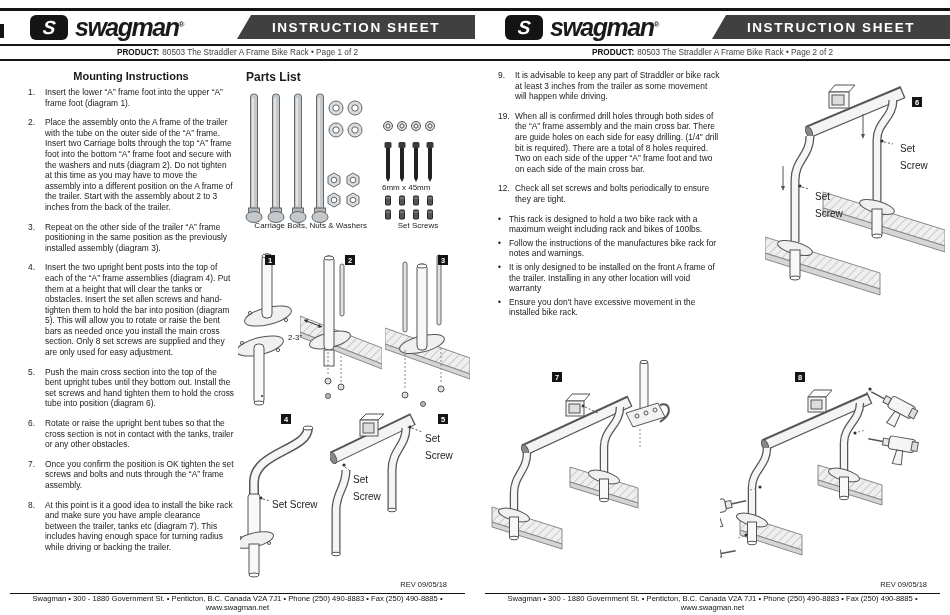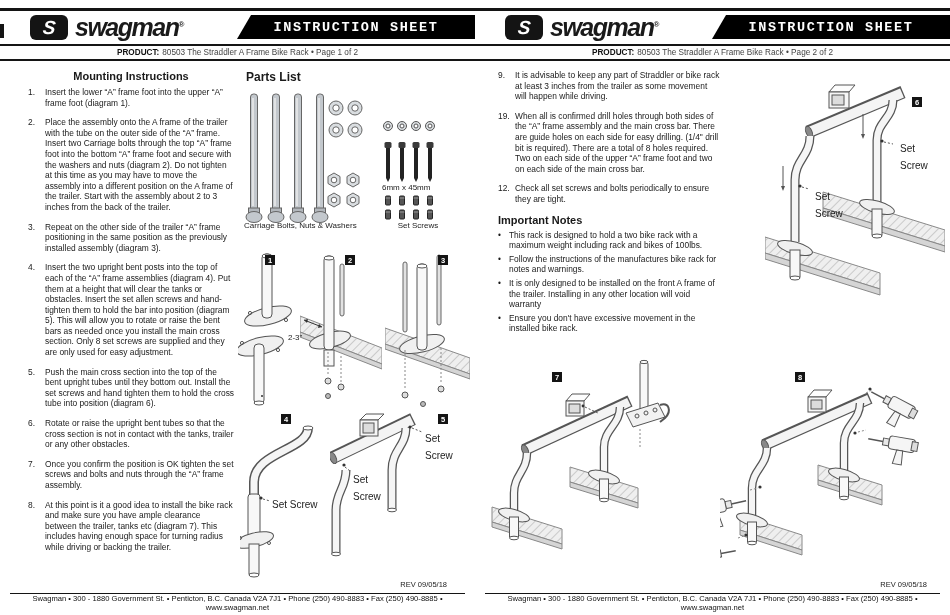--- a/index.html
+++ b/index.html
@@ -9,23 +9,23 @@
   #page1{left:0;} #page2{left:475px;}
 
   
   .top-rule{position:absolute;left:0;right:0;top:8px;height:3px;background:#141414;}
   .edge-notch{position:absolute;left:0;top:24px;width:4px;height:14px;background:#141414;}
   .logo-row{position:absolute;left:30px;top:13px;height:28px;display:flex;align-items:center;gap:7px;}
   .s-box{width:38px;height:25px;background:#141414;border-radius:6px;display:flex;align-items:center;justify-content:center;}
   .s-box span{color:#fff;font-weight:bold;font-style:italic;font-size:19px;line-height:1;transform:skewX(-6deg);}
   .brand{font-weight:bold;font-style:italic;font-size:25px;letter-spacing:-1.5px;line-height:1;}
   .brand sup{font-size:8px;font-style:normal;letter-spacing:0;vertical-align:super;}
-  .title-bar{position:absolute;left:237px;right:0;top:15px;height:24px;background:#000000;
+  .title-bar{position:absolute;left:237px;right:0;top:15px;height:24px;background:#404040;
              clip-path:polygon(14px 0,100% 0,100% 100%,0 100%);
-             display:flex;align-items:center;justify-content:center;font-family:Liberation Mono, monospace;}
+             display:flex;align-items:center;justify-content:center;}
   .title-bar span{color:#fff;font-weight:bold;font-size:13.5px;letter-spacing:1.6px;}
   .product-bar{position:absolute;left:0;right:0;top:44px;height:13px;border-top:2px solid #141414;
                border-bottom:2px solid #141414;display:flex;align-items:center;justify-content:center;
                font-size:8.2px;gap:3px;background:#fdfdfd;}
   .product-bar b{color:#111;}
   .product-bar .pv{color:#444;}
 
   
   .col{position:absolute;top:70px;}
   #page1 .col{left:28px;width:206px;}
@@ -254,21 +254,21 @@
             <rect x="-2.5" width="5" height="9" rx="1" fill="#555" stroke="#222"></rect>
             <line x1="-2.5" y1="2" x2="2.5" y2="2" stroke="#999"></line>
           </g>
         <g transform="translate(190,122)">
             <rect x="-2.5" width="5" height="9" rx="1" fill="#555" stroke="#222"></rect>
             <line x1="-2.5" y1="2" x2="2.5" y2="2" stroke="#999"></line>
           </g>
       </g>
     </svg>
     <span class="caption" style="left:382px;top:183px">6mm x 45mm</span>
-    <span class="caption" style="left:244px;top:221px;width:132px;text-align:left">Carriage Bolts, Nuts &amp; Washers</span>
+    <span class="caption" style="left:235px;top:221px;width:132px;text-align:right">Carriage Bolts, Nuts &amp; Washers</span>
 
     <span class="caption" style="left:348px;top:221px;width:140px;text-align:center">Set Screws</span>
 
     <svg class="dsvg" style="left:238px;top:250px" width="66" height="165">
       <ellipse cx="30" cy="66" rx="24" ry="8.5" transform="rotate(-14 30 66)" fill="#f0f0f0" stroke="#555"></ellipse>
       <circle cx="12" cy="63" r="1.6" fill="none" stroke="#555"></circle>
         <circle cx="48" cy="70" r="1.6" fill="none" stroke="#555"></circle>
       <rect x="24" y="4" width="10" height="64" rx="4" fill="#f8f8f8" stroke="#555"></rect>
       <ellipse cx="29" cy="6" rx="5" ry="2" fill="#fff" stroke="#555"></ellipse>
       <circle cx="32" cy="14" r="1" fill="#333"></circle>
@@ -383,21 +383,20 @@
           <span class="txt">It is advisable to keep any part of Straddler or bike rack at least 3 inches from the trailer as some movement will happen while driving.</span>
         </div>
       <div class="step">
           <span class="num">19.</span>
           <span class="txt">When all is confirmed drill holes through both sides of the “A” frame assembly and the main cross bar. There are guide holes on each side for easy drilling. (1/4" drill bit is required). There are a total of 8 holes required. Two on each side of the upper “A” frame foot and two on each side of the main cross bar.</span>
         </div>
       <div class="step">
           <span class="num">12.</span>
           <span class="txt">Check all set screws and bolts periodically to ensure they are tight.</span>
         </div>
-      <div class="notes-head">Important Notes</div>
       <div class="note">
           <span class="bullet">•</span>
           <span class="txt">This rack is designed to hold a two bike rack with a maximum weight including rack and bikes of 100lbs.</span>
         </div>
       <div class="note">
           <span class="bullet">•</span>
           <span class="txt">Follow the instructions of the manufactures bike rack for notes and warnings.</span>
         </div>
       <div class="note">
           <span class="bullet">•</span>

